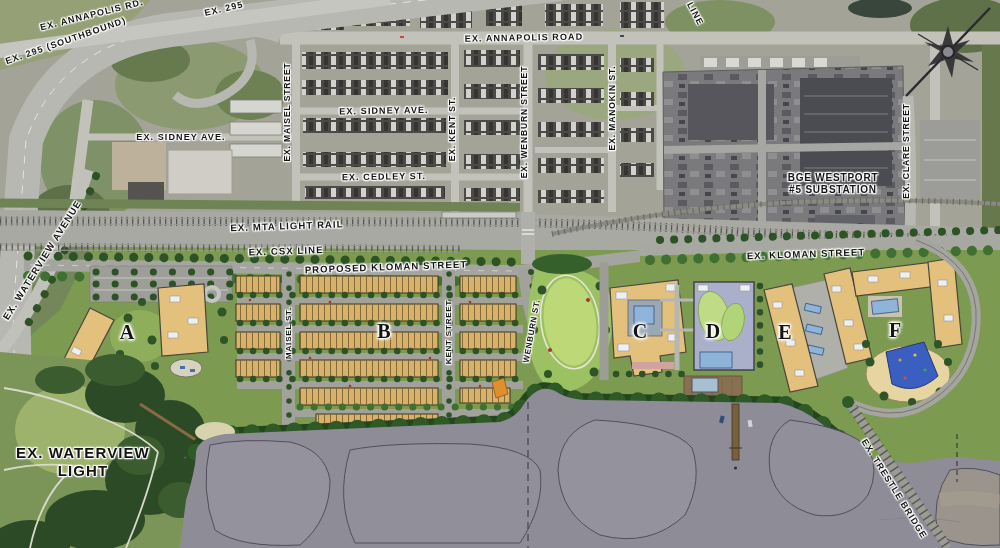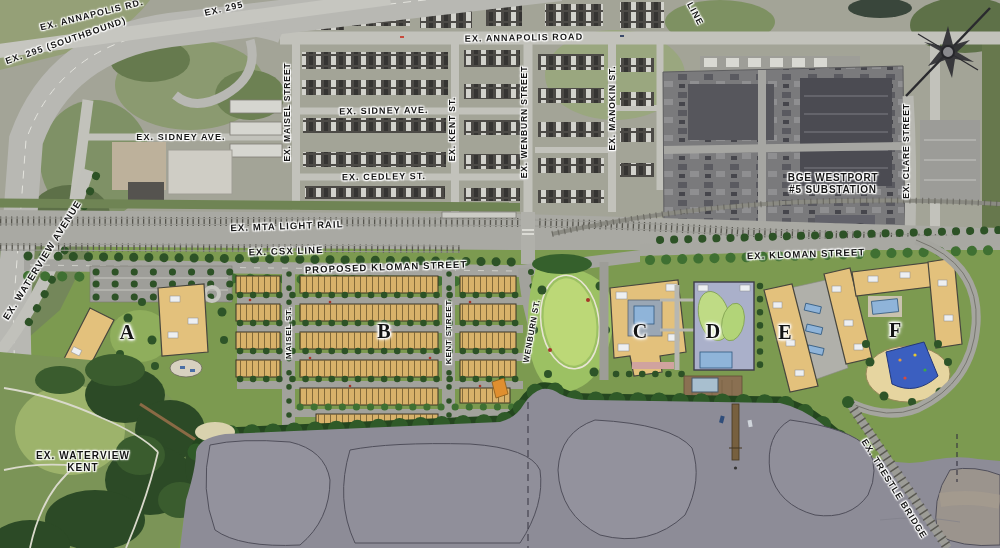--- a/index.html
+++ b/index.html
@@ -451,23 +451,23 @@
   <div class="lbl" style="left:906px;top:151px;font-size:8.5px;letter-spacing:0.9px;transform:translate(-50%,-50%) rotate(-90deg)">EX. CLARE STREET</div>
   <div class="lbl two" style="left:833px;top:184px;font-size:10px;letter-spacing:0.8px;transform:translate(-50%,-50%)">
     <div>BGE WESTPORT</div>
     <div>#5 SUBSTATION</div>
   </div>
   <div class="lbl" style="left:287px;top:226px;font-size:9.5px;transform:translate(-50%,-50%) rotate(-2deg)">EX. MTA LIGHT RAIL</div>
   <div class="lbl" style="left:286px;top:251px;font-size:9.5px;transform:translate(-50%,-50%) rotate(-2deg)">EX. CSX LINE</div>
   <div class="lbl" style="left:386px;top:267px;font-size:9.5px;transform:translate(-50%,-50%) rotate(-2deg)">PROPOSED KLOMAN STREET</div>
   <div class="lbl" style="left:806px;top:254px;font-size:9.5px;transform:translate(-50%,-50%) rotate(-2deg)">EX. KLOMAN STREET</div>
   <div class="lbl" style="left:42px;top:260px;font-size:9.5px;transform:translate(-50%,-50%) rotate(-58deg)">EX. WATERVIEW AVENUE</div>
-  <div class="lbl two" style="left:83px;top:462px;font-size:10px;transform:translate(-50%,-50%)">
+  <div class="lbl two" style="left:83px;top:462px;font-size:15px;transform:translate(-50%,-50%)">
     <div>EX. WATERVIEW</div>
-    <div>KENT</div>
+    <div>LIGHT</div>
   </div>
   <div class="lbl" style="left:894px;top:489px;font-size:9px;transform:translate(-50%,-50%) rotate(58deg)">EX. TRESTLE BRIDGE</div>
   <div class="lbl" style="left:289px;top:333px;font-size:8px;letter-spacing:0.8px;transform:translate(-50%,-50%) rotate(-90deg)">MAISEL ST.</div>
   <div class="lbl" style="left:449px;top:332px;font-size:8px;letter-spacing:0.8px;transform:translate(-50%,-50%) rotate(-90deg)">KENT STREET</div>
   <div class="lbl" style="left:532px;top:331px;font-size:8px;letter-spacing:0.8px;transform:translate(-50%,-50%) rotate(-80deg)">WENBURN ST.</div>
   <div class="lbl blk" style="left:127px;top:332px;transform:translate(-50%,-50%)">A</div>
   <div class="lbl blk" style="left:384px;top:331px;transform:translate(-50%,-50%)">B</div>
   <div class="lbl blk" style="left:640px;top:331px;transform:translate(-50%,-50%)">C</div>
   <div class="lbl blk" style="left:713px;top:331px;transform:translate(-50%,-50%)">D</div>
   <div class="lbl blk" style="left:785px;top:332px;transform:translate(-50%,-50%)">E</div>

